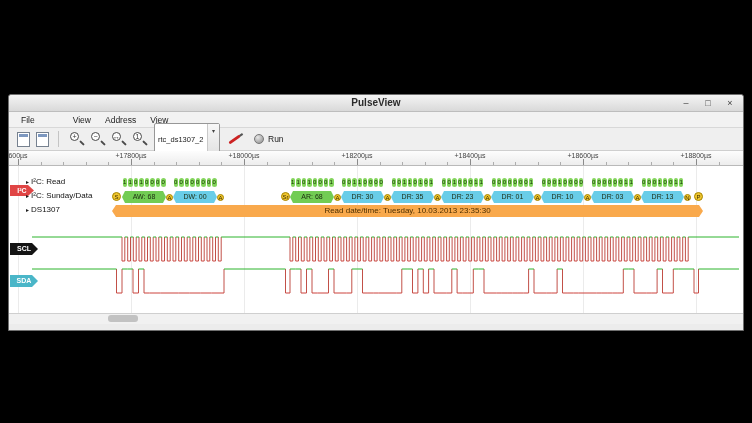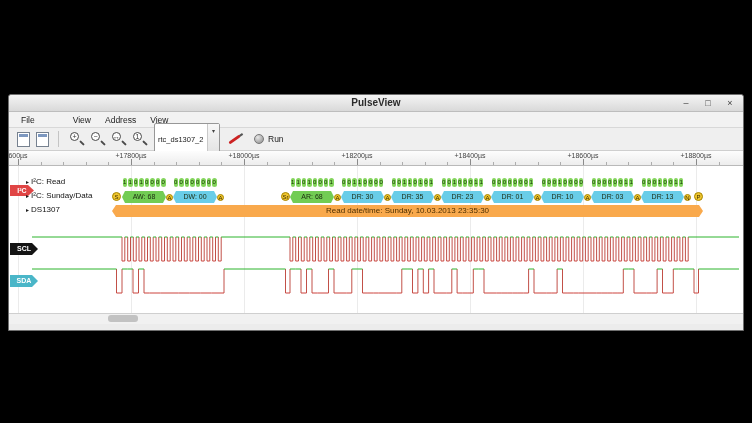--- a/index.html
+++ b/index.html
@@ -176,21 +176,21 @@
       </g>
       <g>
         <path d="M116.5 269V293M122.0 269V293M133.0 269V293M138.5 269V293M144.0 269V293M224.0 269V293M285.5 269V293M290.0 269V293M301.0 269V293M306.5 269V293M312.0 269V293M328.5 269V293M334.0 269V293M351.8 269V293M362.5 269V293M401.8 269V293M412.5 269V293M417.9 269V293M423.3 269V293M428.6 269V293M434.0 269V293M451.8 269V293M457.1 269V293M473.3 269V293M484.0 269V293M528.6 269V293M534.0 269V293M557.1 269V293M562.5 269V293M623.3 269V293M634.0 269V293M657.1 269V293M662.5 269V293M673.3 269V293M694.0 269V293M698.5 269V293" stroke="#c25048" stroke-width="1" fill="none"></path>
         <path d="M116.5 293H121.0M121.0 293H122.0M133.0 293H138.5M144.0 293H149.5M149.5 293H155.0M155.0 293H160.5M160.5 293H166.0M166.0 293H173.0M173.0 293H178.5M178.5 293H184.0M184.0 293H189.5M189.5 293H195.0M195.0 293H200.5M200.5 293H206.0M206.0 293H211.5M211.5 293H217.0M217.0 293H224.0M285.5 293H290.0M301.0 293H306.5M312.0 293H317.5M317.5 293H323.0M323.0 293H328.5M334.0 293H341.0M341.0 293H346.4M346.4 293H351.8M362.5 293H367.9M367.9 293H373.3M373.3 293H378.6M378.6 293H384.0M384.0 293H391.0M391.0 293H396.4M396.4 293H401.8M412.5 293H417.9M423.3 293H428.6M434.0 293H441.0M441.0 293H446.4M446.4 293H451.8M457.1 293H462.5M462.5 293H467.9M467.9 293H473.3M484.0 293H491.0M491.0 293H496.4M496.4 293H501.8M501.8 293H507.1M507.1 293H512.5M512.5 293H517.9M517.9 293H523.3M523.3 293H528.6M534.0 293H541.0M541.0 293H546.4M546.4 293H551.8M551.8 293H557.1M562.5 293H567.9M567.9 293H573.3M573.3 293H578.6M578.6 293H584.0M584.0 293H591.0M591.0 293H596.4M596.4 293H601.8M601.8 293H607.1M607.1 293H612.5M612.5 293H617.9M617.9 293H623.3M634.0 293H641.0M641.0 293H646.4M646.4 293H651.8M651.8 293H657.1M662.5 293H667.9M667.9 293H673.3M694.0 293H698.5" stroke="#cc423c" stroke-width="1" fill="none"></path>
         <path d="M32.0 269H112.0M112.0 269H116.5M122.0 269H127.5M127.5 269H133.0M138.5 269H144.0M224.0 269H281.0M281.0 269H285.5M290.0 269H295.5M295.5 269H301.0M306.5 269H312.0M328.5 269H334.0M351.8 269H357.1M357.1 269H362.5M401.8 269H407.1M407.1 269H412.5M417.9 269H423.3M428.6 269H434.0M451.8 269H457.1M473.3 269H478.6M478.6 269H484.0M528.6 269H534.0M557.1 269H562.5M623.3 269H628.6M628.6 269H634.0M657.1 269H662.5M673.3 269H678.6M678.6 269H684.0M684.0 269H691.0M691.0 269H694.0M698.5 269H703.0M703.0 269H739.0" stroke="#2cb42c" stroke-width="1" fill="none"></path>
       </g>
     </svg>
 
   <div id="annLayer">
     <div class="chan-tag" id="tagI2C" style="left: 10px; top: 185px; width: 24px; height: 11px; line-height: 11px; background: rgb(224, 69, 69);">I²C</div>
-    <div class="summary-bar" id="summaryBar" style="left: 112px; top: 205px; width: 591px; height: 12px; background: rgb(249, 169, 76);">Read date/time: Sunday, 10.03.2013 23:35:30</div>
+    <div class="summary-bar" id="summaryBar" style="left: 112px; top: 205px; width: 591px; height: 12px; background: rgb(249, 169, 76);">Read date/time: Tuesday, 10.03.2013 23:35:30</div>
     <div class="chan-tag" id="tagSCL" style="left: 10px; top: 243px; width: 28px; height: 12px; line-height: 12px; background: rgb(20, 20, 20);">SCL</div>
     <div class="chan-tag" id="tagSDA" style="left: 10px; top: 275px; width: 28px; height: 12px; line-height: 12px; background: rgb(74, 182, 200);">SDA</div>
   <div class="row-label" style="left: 26px; top: 177px;"><span class="expander">▸</span><span>I²C: Read</span></div>
       <div class="row-label" style="left: 26px; top: 191px;"><span class="expander">▸</span><span>I²C: Sunday/Data</span></div>
       <div class="row-label" style="left: 26px; top: 205px;"><span class="expander">▸</span><span>DS1307</span></div>
       <div class="ann-circle" style="left: 112px; top: 192px; width: 9px; height: 9px; line-height: 9px; background: rgb(239, 197, 46);">S</div>
       <div class="ann-hex" style="left: 122px; top: 191px; width: 44px; height: 12px; line-height: 12px; background: rgb(114, 204, 84);">AW: 68</div>
       <div class="bit-blob" style="left: 122.5px; top: 178px; width: 4.5px; height: 9px; background: rgb(131, 212, 92);">1</div>
       <div class="bit-blob" style="left: 128px; top: 178px; width: 4.5px; height: 9px; background: rgb(131, 212, 92);">1</div>
       <div class="bit-blob" style="left: 133.5px; top: 178px; width: 4.5px; height: 9px; background: rgb(131, 212, 92);">0</div>

